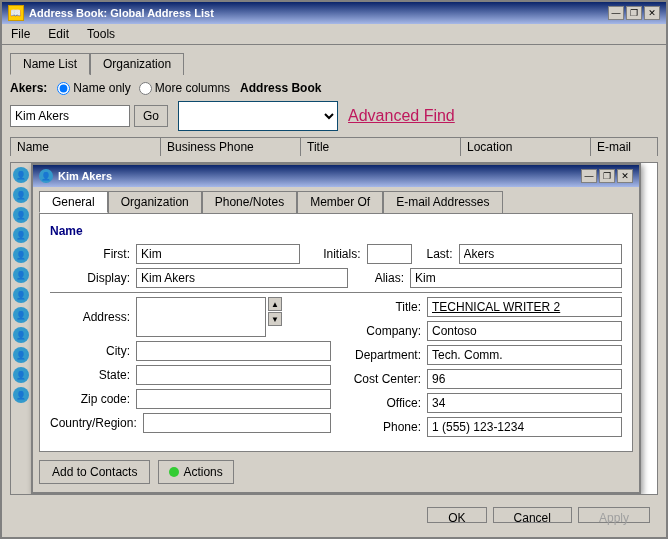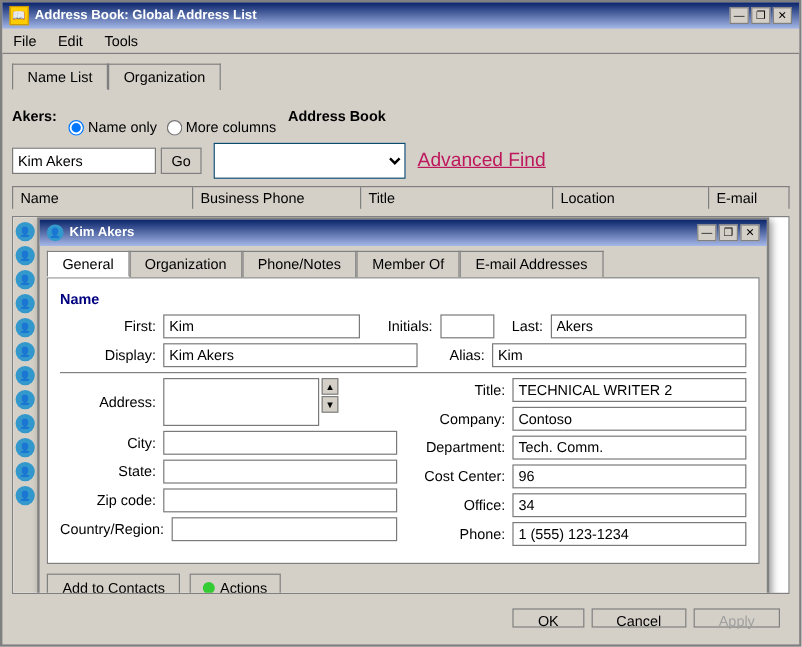--- a/index.html
+++ b/index.html
@@ -136,21 +136,20 @@
       display: flex;
       align-items: center;
       gap: 8px;
     }
 
     .radio-label {
       display: flex;
       align-items: center;
       gap: 3px;
       font-size: 12px;
-      margin-top: 18px;
     }
 
     .address-book-label {
       font-size: 12px;
       font-weight: bold;
     }
 
     .search-input-row {
       display: flex;
       align-items: center;
@@ -634,21 +633,21 @@
                 <span class="form-label">Country/Region:</span>
                 <input class="form-input" style="width: 140px;" type="text" value="">
               </div>
 
             </div>
 
             <div style="flex:1;">
 
               <div class="form-row">
                 <span class="form-label">Title:</span>
-                <input class="form-input" style="width: 140px;" type="text" value="TECHNICAL WRITER 2">
+                <input class="form-input" style="width: 140px; text-decoration: underline;" type="text" value="TECHNICAL WRITER 2">
               </div>
 
               <div class="form-row">
                 <span class="form-label">Company:</span>
                 <input class="form-input" style="width: 140px;" type="text" value="Contoso">
               </div>
 
               <div class="form-row">
                 <span class="form-label">Department:</span>
                 <input class="form-input" style="width: 140px;" type="text" value="Tech. Comm.">

